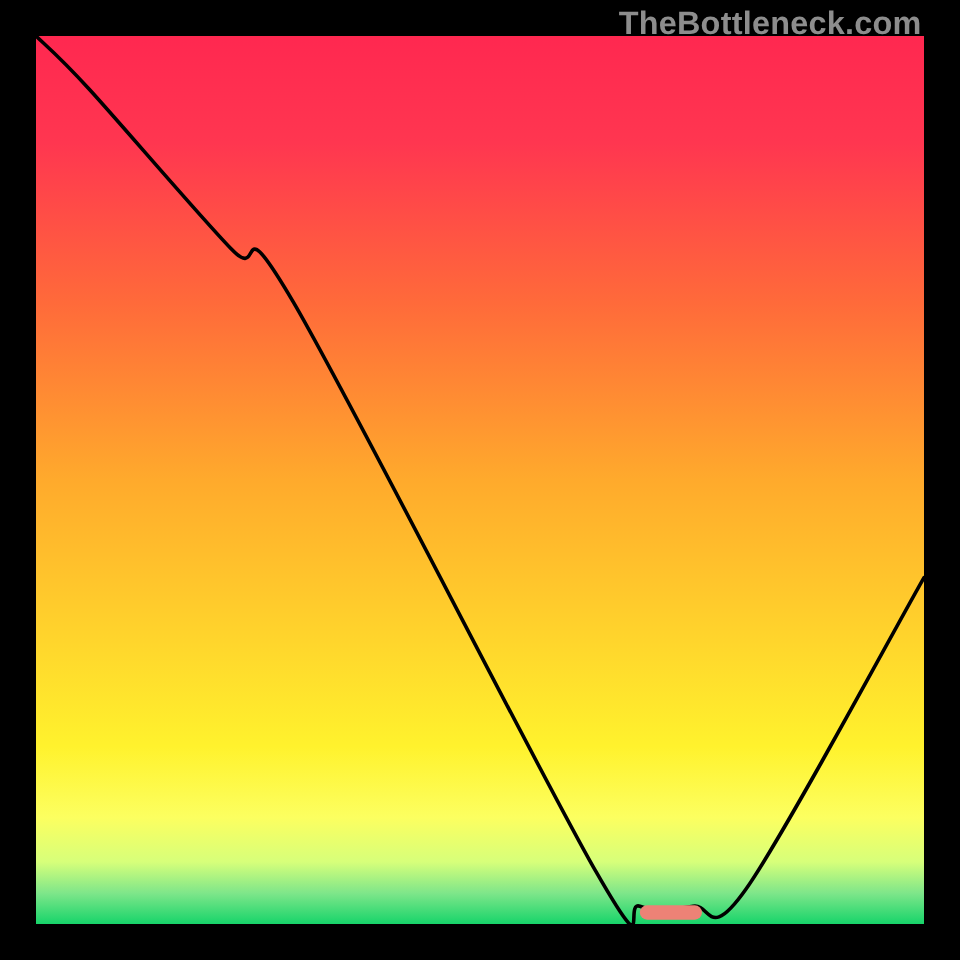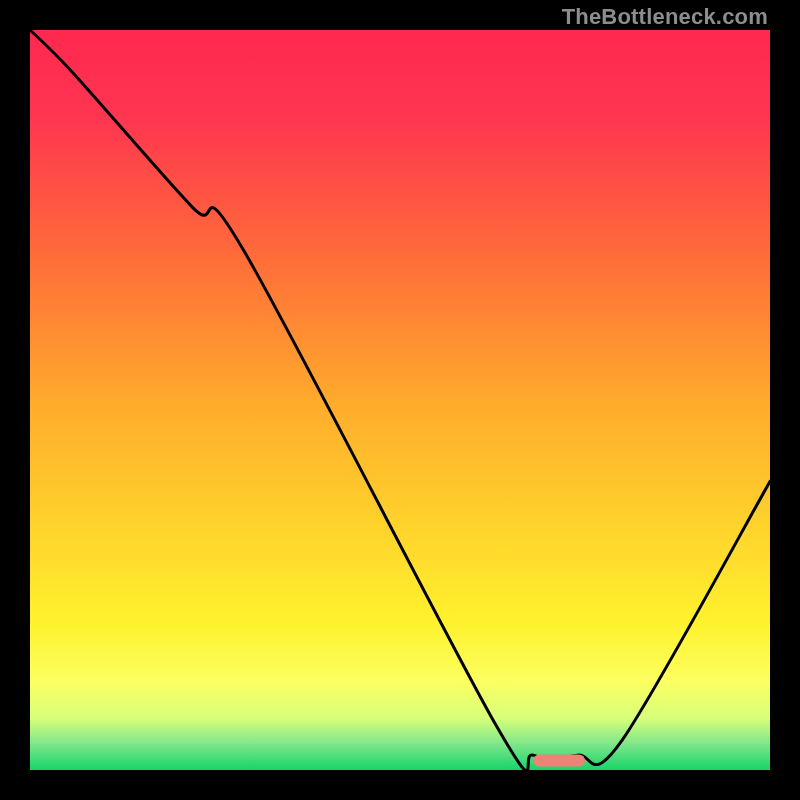--- a/index.html
+++ b/index.html
@@ -23,21 +23,21 @@
     left: 0;
     top: 0;
     width: 740px;
     height: 740px;
   }
   .watermark {
     position: absolute;
     top: 4px;
     right: 32px;
     font-family: Arial, Helvetica, sans-serif;
-    font-size: 22px;
+    font-size: 27px;
     font-weight: 600;
     color: #8d8d8d;
     letter-spacing: 0.2px;
   }
   svg {
     display: block;
   }
 </style>
 </head>
 <body>

